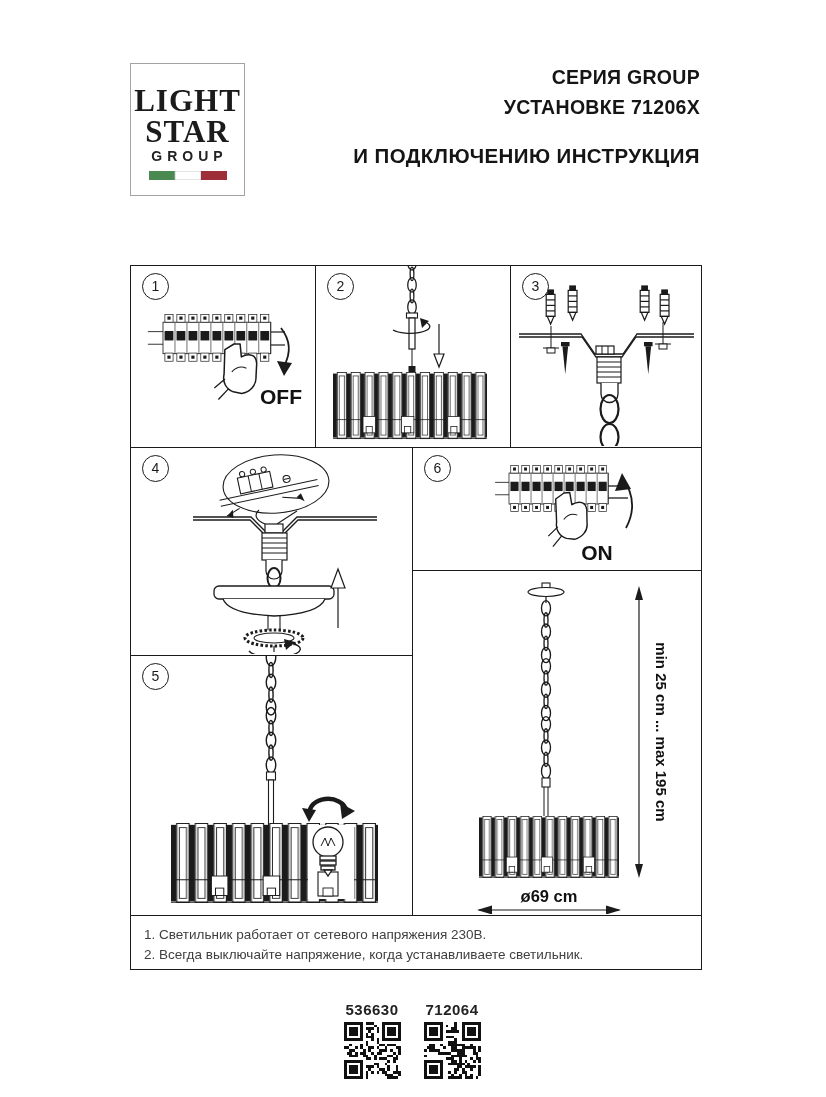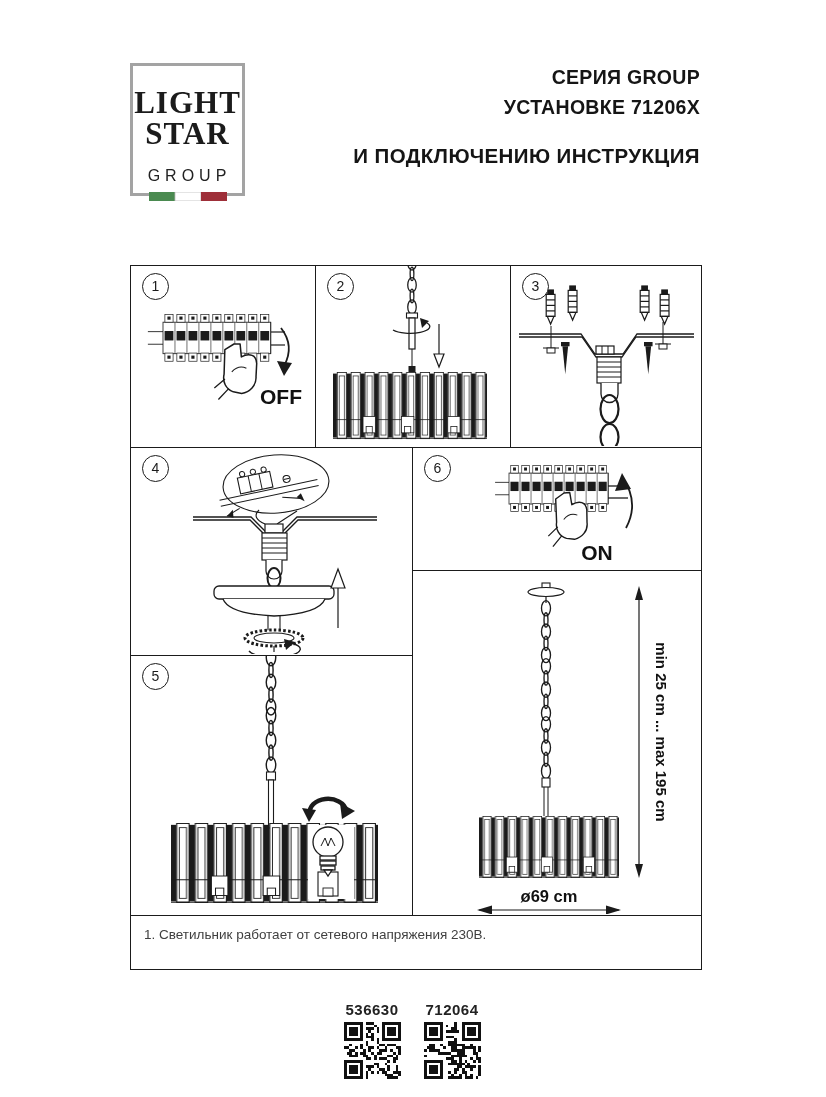--- a/index.html
+++ b/index.html
@@ -1,24 +1,24 @@
 <!DOCTYPE html>
 <html><head>
 <meta charset="utf-8">
 <style>
   html,body{margin:0;padding:0;background:#e8e8e8;}
   #page{position:relative;width:826px;height:1097px;background:#fff;margin:0 auto;
         font-family:"Liberation Sans",sans-serif;color:#1b1b1b;overflow:hidden;}
   
   .logo{position:absolute;left:130px;top:63px;width:115px;height:133px;
-        border:3px solid #a3a3a3;text-align:center;box-sizing:border-box;}
+        border:1px solid #a3a3a3;text-align:center;box-sizing:border-box;}
   .logo .l1,.logo .l2{font-family:"Liberation Serif",serif;font-weight:bold;
         font-size:31px;line-height:31px;letter-spacing:1px;}
   .logo .l1{margin-top:21px;}
-  .logo .l3{font-size:16px;letter-spacing:5px;margin-top:18px;padding-left:4px;color:#222;}
+  .logo .l3{font-size:14px;letter-spacing:5px;margin-top:1px;padding-left:4px;color:#222;font-weight:bold;}
   .logo svg{display:block;margin:7px auto 0 auto;}
   .hdr-series{position:absolute;top:62px;right:126px;text-align:right;
         font-weight:bold;font-size:19.5px;line-height:30px;letter-spacing:.3px;color:#151515;}
   .hdr-title{position:absolute;top:142px;right:126px;text-align:right;
         font-weight:bold;font-size:20.5px;line-height:28px;letter-spacing:.4px;color:#151515;}
   
   .grid{position:absolute;left:130px;top:265px;width:570px;height:703px;
         border:1.5px solid #1b1b1b;box-sizing:content-box;}
   .panel{position:absolute;box-sizing:border-box;background:#fff;}
   .bR{border-right:1.5px solid #1b1b1b;} .bB{border-bottom:1.5px solid #1b1b1b;}
@@ -310,20 +310,21 @@
           <path d="M-18,8 A18,13 0 0 1 18,4" fill="none" stroke="#1b1b1b" stroke-width="4.5"></path>
           <polygon points="-26,2 -12,4 -19,16" fill="#1b1b1b"></polygon>
           <polygon points="12,-3 27,5 14,13" fill="#1b1b1b"></polygon>
         </g>
       </svg>
     </div>
 
     <div class="panel pnotes">
       <div class="notes-text">
         <p>1. Светильник работает от сетевого напряжения 230В.</p>
+        <p>2. Всегда выключайте напряжение, когда устанавливаете светильник.</p>
       </div>
     </div>
   </div>
 
   <div class="art-code" style="left:343px;">536630</div>
   <div class="art-code" style="left:423px;">712064</div>
   <svg class="qr" style="left:344px;" viewBox="0 0 56.7 56.7" shape-rendering="crispEdges">
       <rect x="21.6" y="0" width="2.7" height="2.7" fill="#111"></rect>
       <rect x="24.3" y="0" width="2.7" height="2.7" fill="#111"></rect>
       <rect x="27" y="0" width="2.7" height="2.7" fill="#111"></rect>

